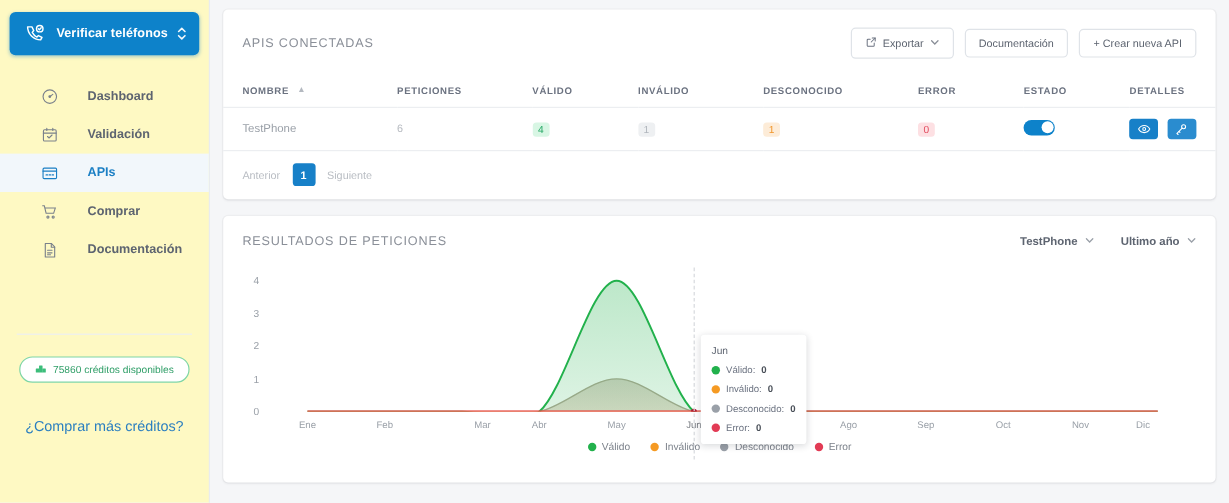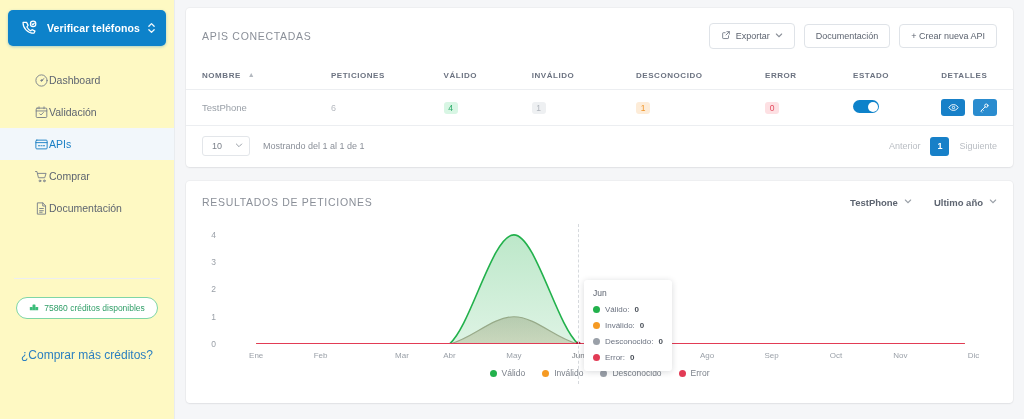--- a/index.html
+++ b/index.html
@@ -40,21 +40,21 @@
   .nav { margin-top: 18px; }
   .nav-item {
     display: flex; align-items: center;
     height: 32px;
     padding-left: 33px;
     color: #5d6470;
     font-size: 10.5px;
     cursor: pointer;
   }
   .nav-item .n-icon { width: 16px; height: 16px; flex: 0 0 16px; display:flex; align-items:center; justify-content:center; }
-  .nav-item .n-label { margin-left: 0; white-space: nowrap; }
+  .nav-item .n-label { margin-left: 24px; white-space: nowrap; font-weight: bold; }
   .nav-item.active { background: #f2f7fb; color: #1b7fc4; }
   .nav-item.active .n-icon svg { stroke: #1b7fc4; }
 
   .side-divider {
     position: absolute; left: 14px; right: 14px; top: 278px;
     height: 1px; background: #edeff2;
   }
   .credits-wrap {
     position: absolute; left: 0; right: 0; top: 297px;
     text-align: center;
@@ -400,31 +400,20 @@
                     <path d="M13.4 10.6L4 20l2 2"></path>
                     <path d="M7.5 16.5l1.8 1.8"></path>
                 </svg>
               </span>
             </td>
           </tr>
         </tbody>
       </table>
 
       <div class="table-foot">
-        <div class="foot-left">
-          <div class="perpage">
-            <span>10</span>
-            <span>
-              <svg width="8" height="8" viewBox="0 0 12 12" fill="none" stroke="#9aa0a8" stroke-width="1.5" stroke-linecap="round">
-                  <path d="M2 4.5L6 8.5l4-4"></path>
-                </svg>
-            </span>
-          </div>
-          <div class="showing">Mostrando del 1 al 1 de 1</div>
-        </div>
         <div class="pager">
           <span>Anterior</span>
           <span class="page-cur">1</span>
           <span>Siguiente</span>
         </div>
       </div>
     </section>
 
     <section class="card chart-card">
       <div class="card-head">
@@ -486,21 +475,21 @@
             <div class="x-label" style="left: 118.625px;">Feb</div>
             <div class="x-label" style="left: 200px;">Mar</div>
             <div class="x-label" style="left: 247.458px;">Abr</div>
             <div class="x-label" style="left: 311.875px;">May</div>
             <div class="x-label hl" style="left: 376.292px;">Jun</div>
             <div class="x-label" style="left: 440.708px;">Jul</div>
             <div class="x-label" style="left: 505.125px;">Ago</div>
             <div class="x-label" style="left: 569.542px;">Sep</div>
             <div class="x-label" style="left: 633.958px;">Oct</div>
             <div class="x-label" style="left: 698.375px;">Nov</div>
-            <div class="x-label" style="left: 751px; padding-left: 41px;">Dic</div>
+            <div class="x-label" style="left: 730px; padding-left: 41px;">Dic</div>
           </div>
 
         <div class="tooltip">
           <div class="tt-title">Jun</div>
           <div class="tt-row">
             <span class="tt-dot" style="background:#22b14c"></span>
             <span>Válido:</span>
             <span class="tt-val">0</span>
           </div>
           <div class="tt-row">

